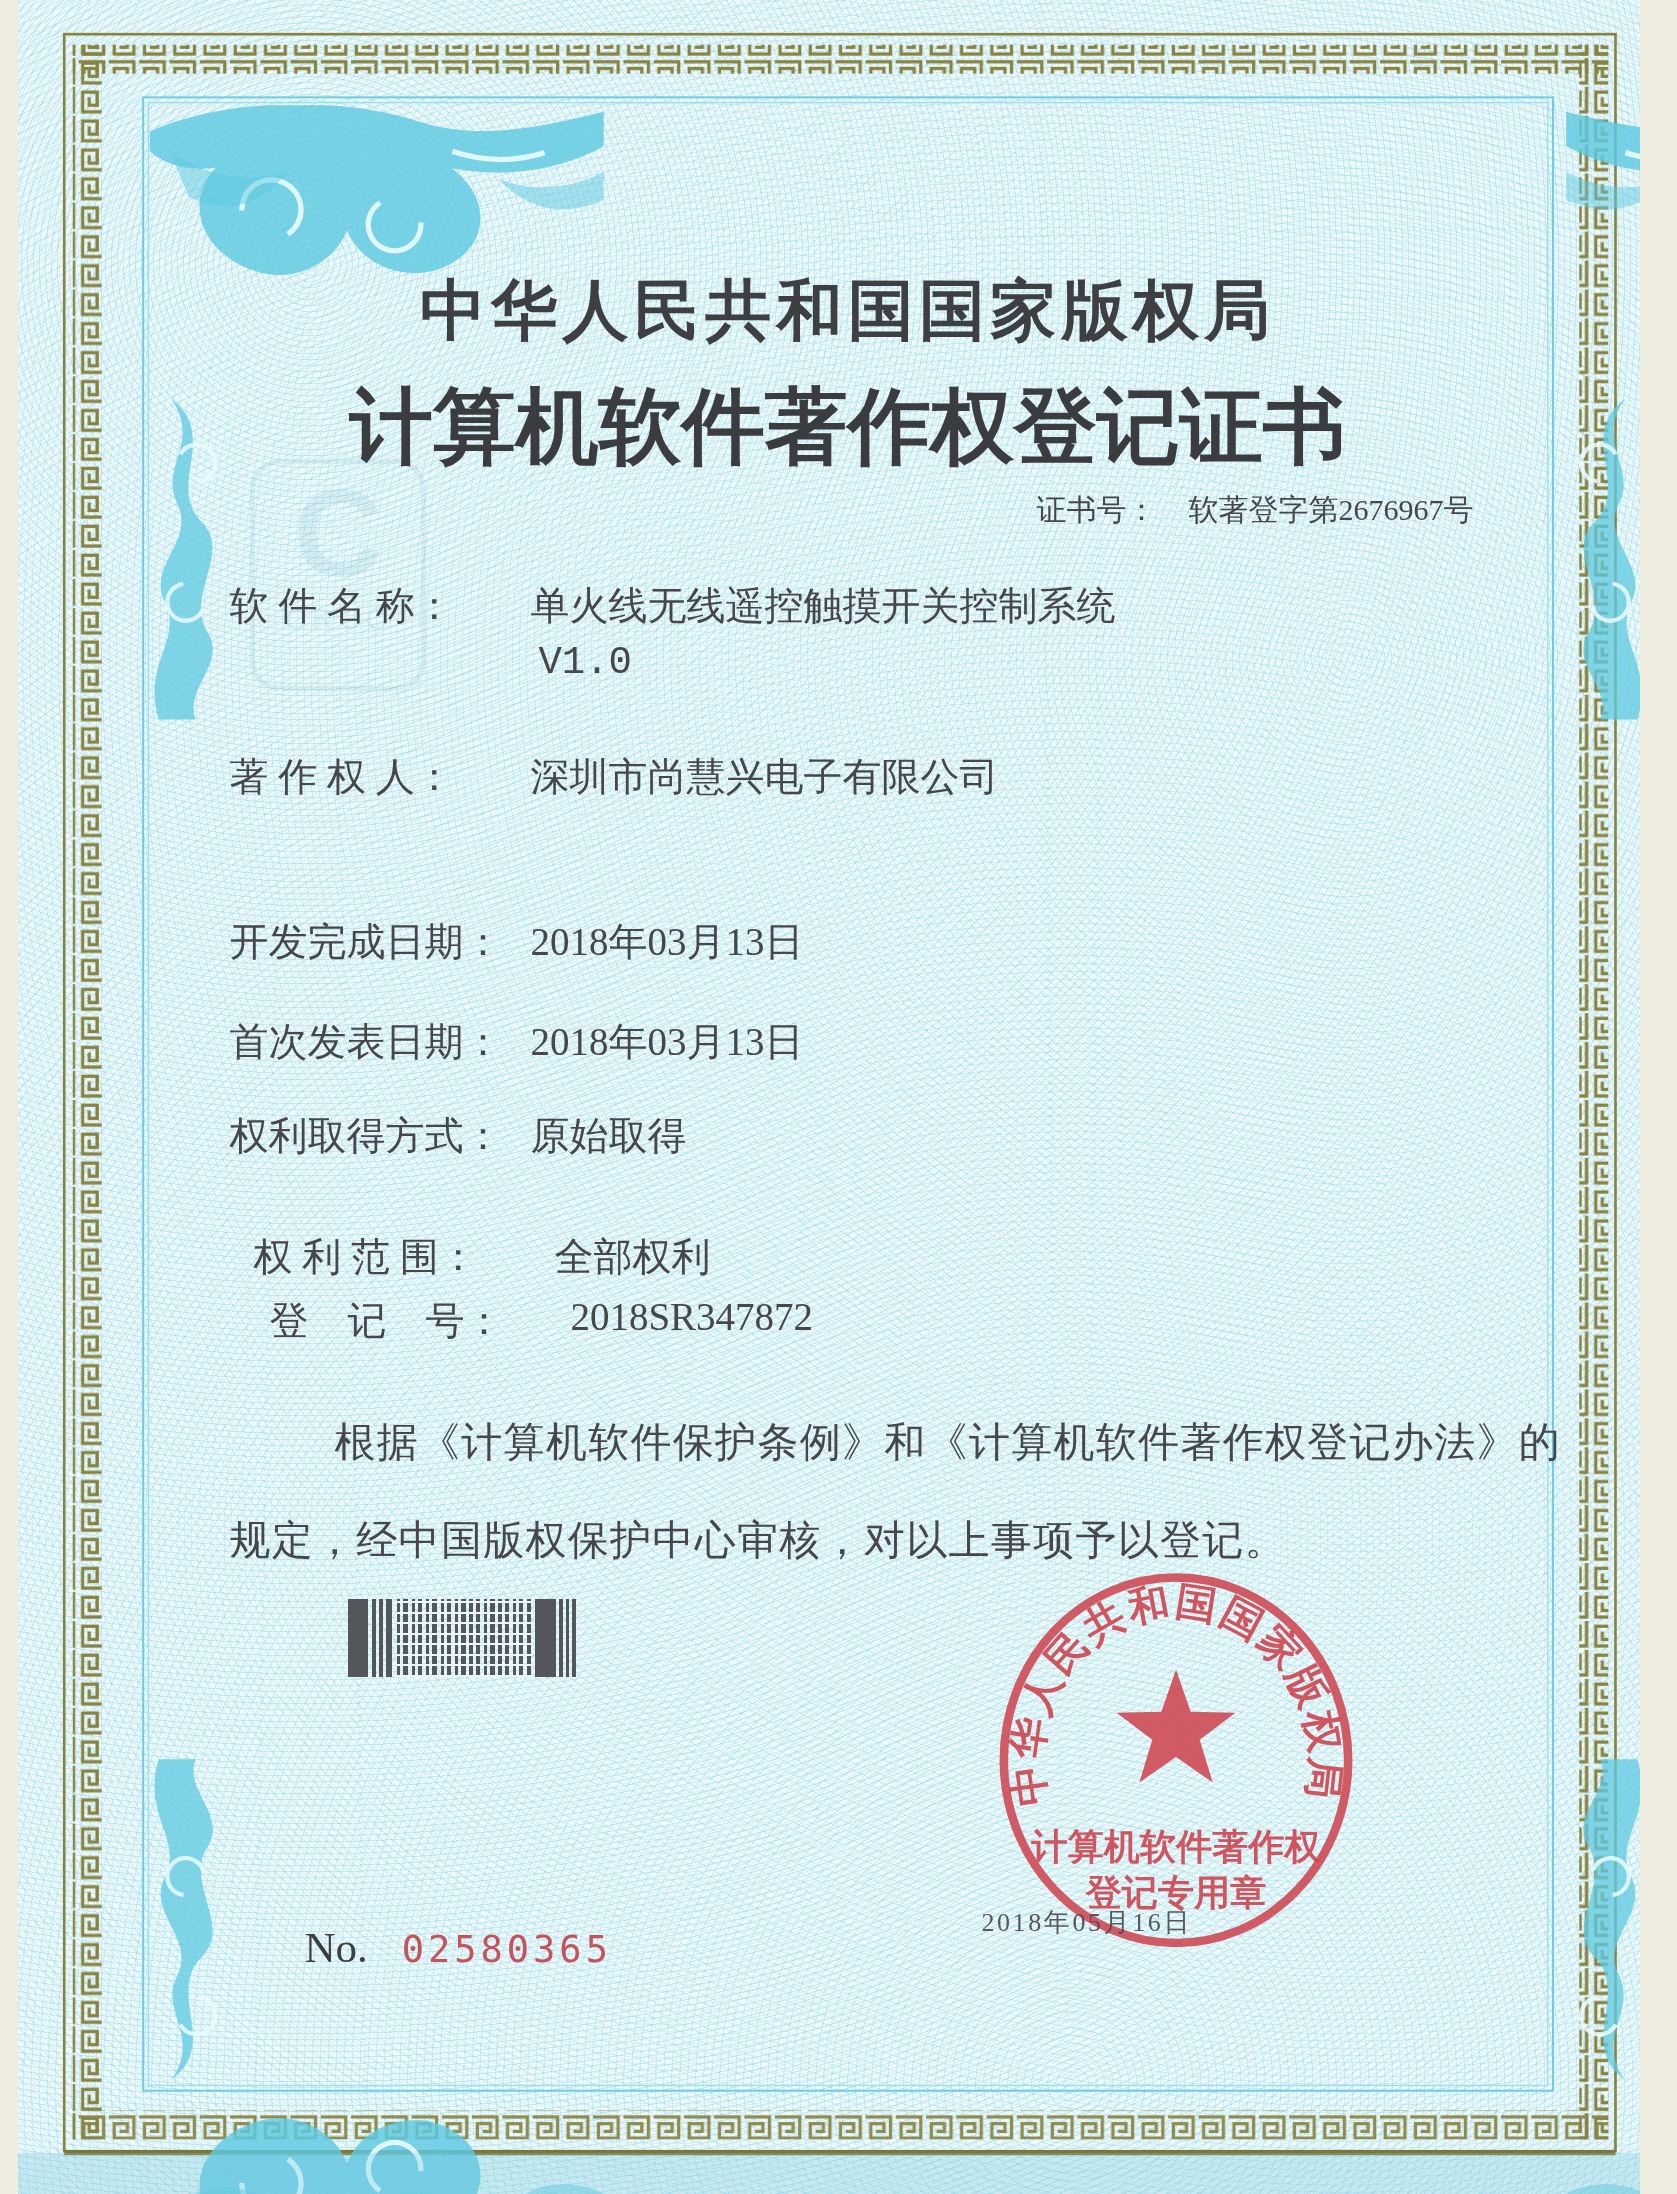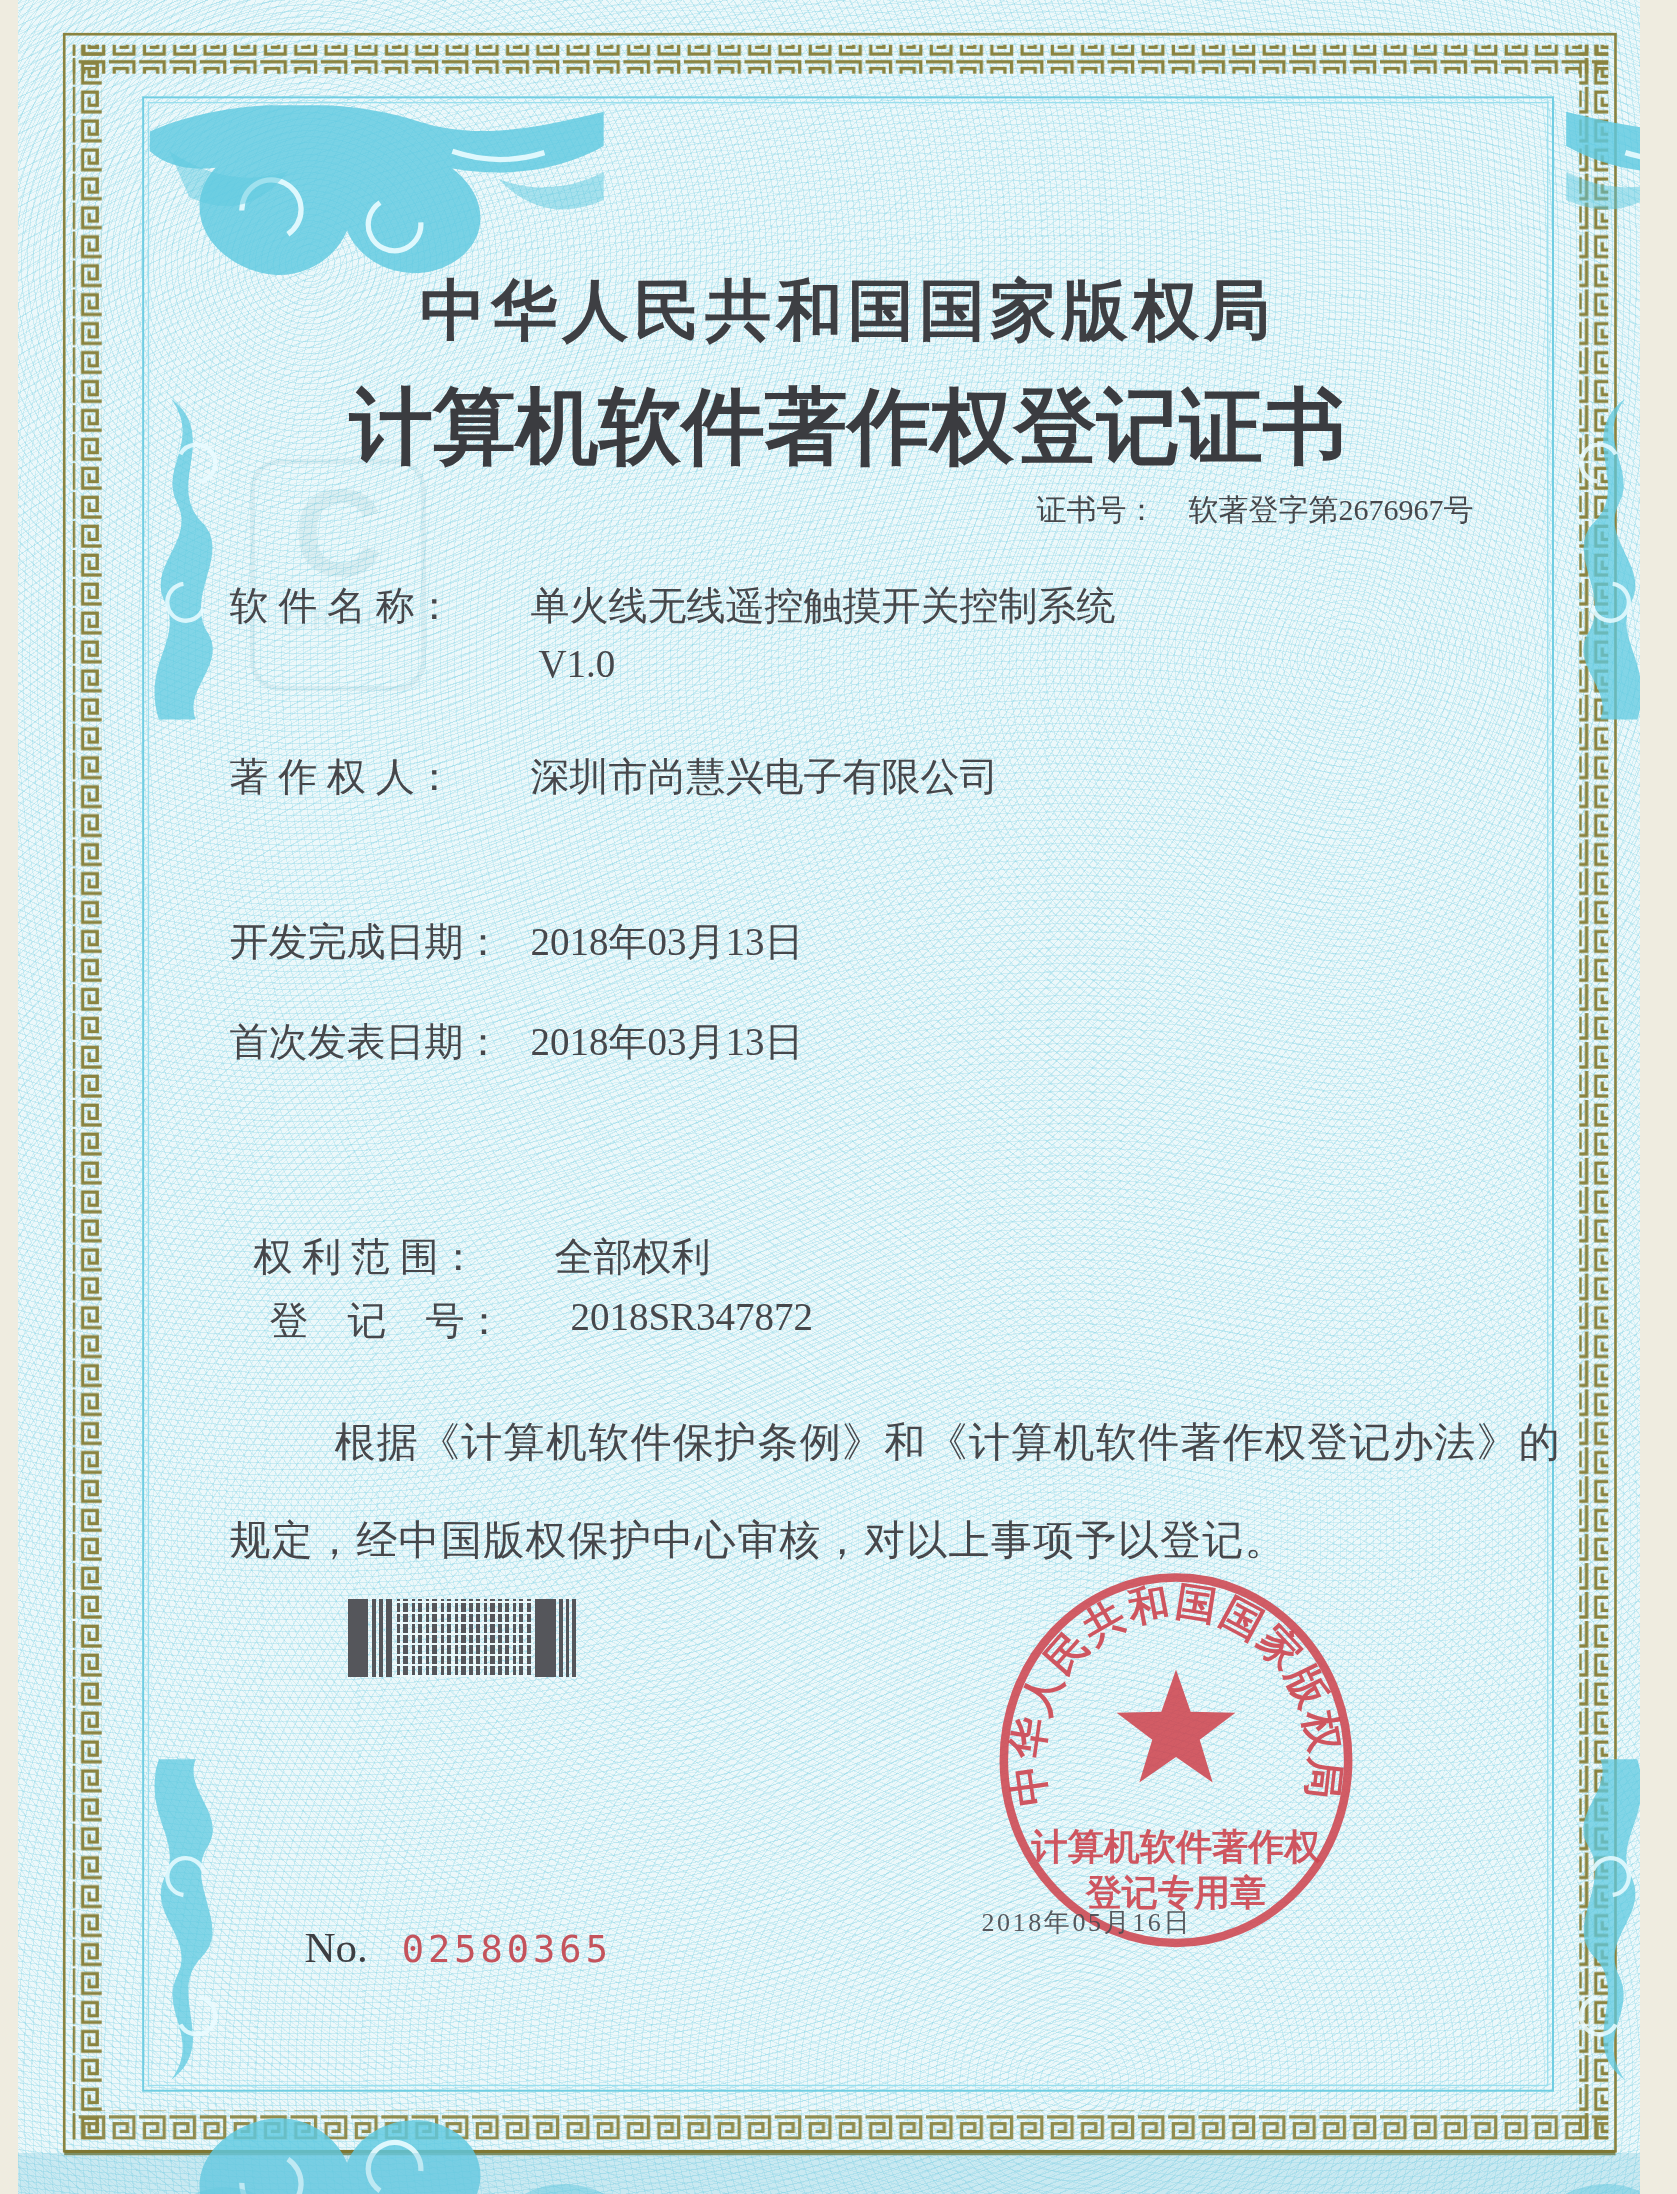--- a/index.html
+++ b/index.html
@@ -36,21 +36,21 @@
   
   .txt{position:absolute;color:#46474b;white-space:nowrap;}
   .authority{left:18.4px;top:266px;width:1622px;text-align:center;
     font-size:66px;font-weight:bold;letter-spacing:5.3px;color:#3e3f43;}
   .main-title{left:18.4px;top:372px;width:1622px;text-align:center;
     font-size:83px;font-weight:bold;letter-spacing:0px;color:#3b3c40;}
   .certno{left:1018px;top:490px;font-size:30px;}
   .certno .cv{margin-left:32px;}
   .row{position:absolute;left:211px;font-size:39px;color:#46474b;white-space:nowrap;}
   .row .val{position:absolute;left:301px;top:0;}
-  .row .val2{position:absolute;left:309px;top:62px;}
+  .row .val2{position:absolute;left:309px;top:62px;font-family:Liberation Mono, monospace;}
   .r0{top:579px;} .r1{top:750px;} .r2{top:915px;} .r3{top:1015px;}
   .r4{top:1109px;} .r5{top:1230px;margin-left:24px;} .r6{top:1294px;margin-left:40px;}
   .para{position:absolute;font-size:41px;letter-spacing:1.3px;color:#46474b;white-space:nowrap;}
   .p1{left:316px;top:1415px;} .p2{left:211px;top:1513px;}
   .serial{position:absolute;left:286px;top:1923px;font-size:43px;color:#3d3e42;}
   .serial .sv{font-family:"DejaVu Sans Mono","Liberation Mono",monospace;
     font-size:37px;color:#c4535c;letter-spacing:4px;margin-left:34px;}
   .seal-date{position:absolute;left:963px;top:1905px;font-size:26px;
     letter-spacing:2.6px;color:#4a4b50;opacity:.92;}
   
@@ -136,20 +136,24 @@
       <span class="val">深圳市尚慧兴电子有限公司</span>
     </div>
     <div class="row r2">
       <span>开发完成日期：</span>
       <span class="val">2018年03月13日</span>
     </div>
     <div class="row r3">
       <span>首次发表日期：</span>
       <span class="val">2018年03月13日</span>
     </div>
+    <div class="row r4">
+      <span>权利取得方式：</span>
+      <span class="val">原始取得</span>
+    </div>
     <div class="row r5">
       <span>权 利 范 围：</span>
       <span class="val">全部权利</span>
     </div>
     <div class="row r6">
       <span>登　记　号：</span>
       <span class="val">2018SR347872</span>
     </div>
 
     <div class="para p1">根据《计算机软件保护条例》和《计算机软件著作权登记办法》的</div>

